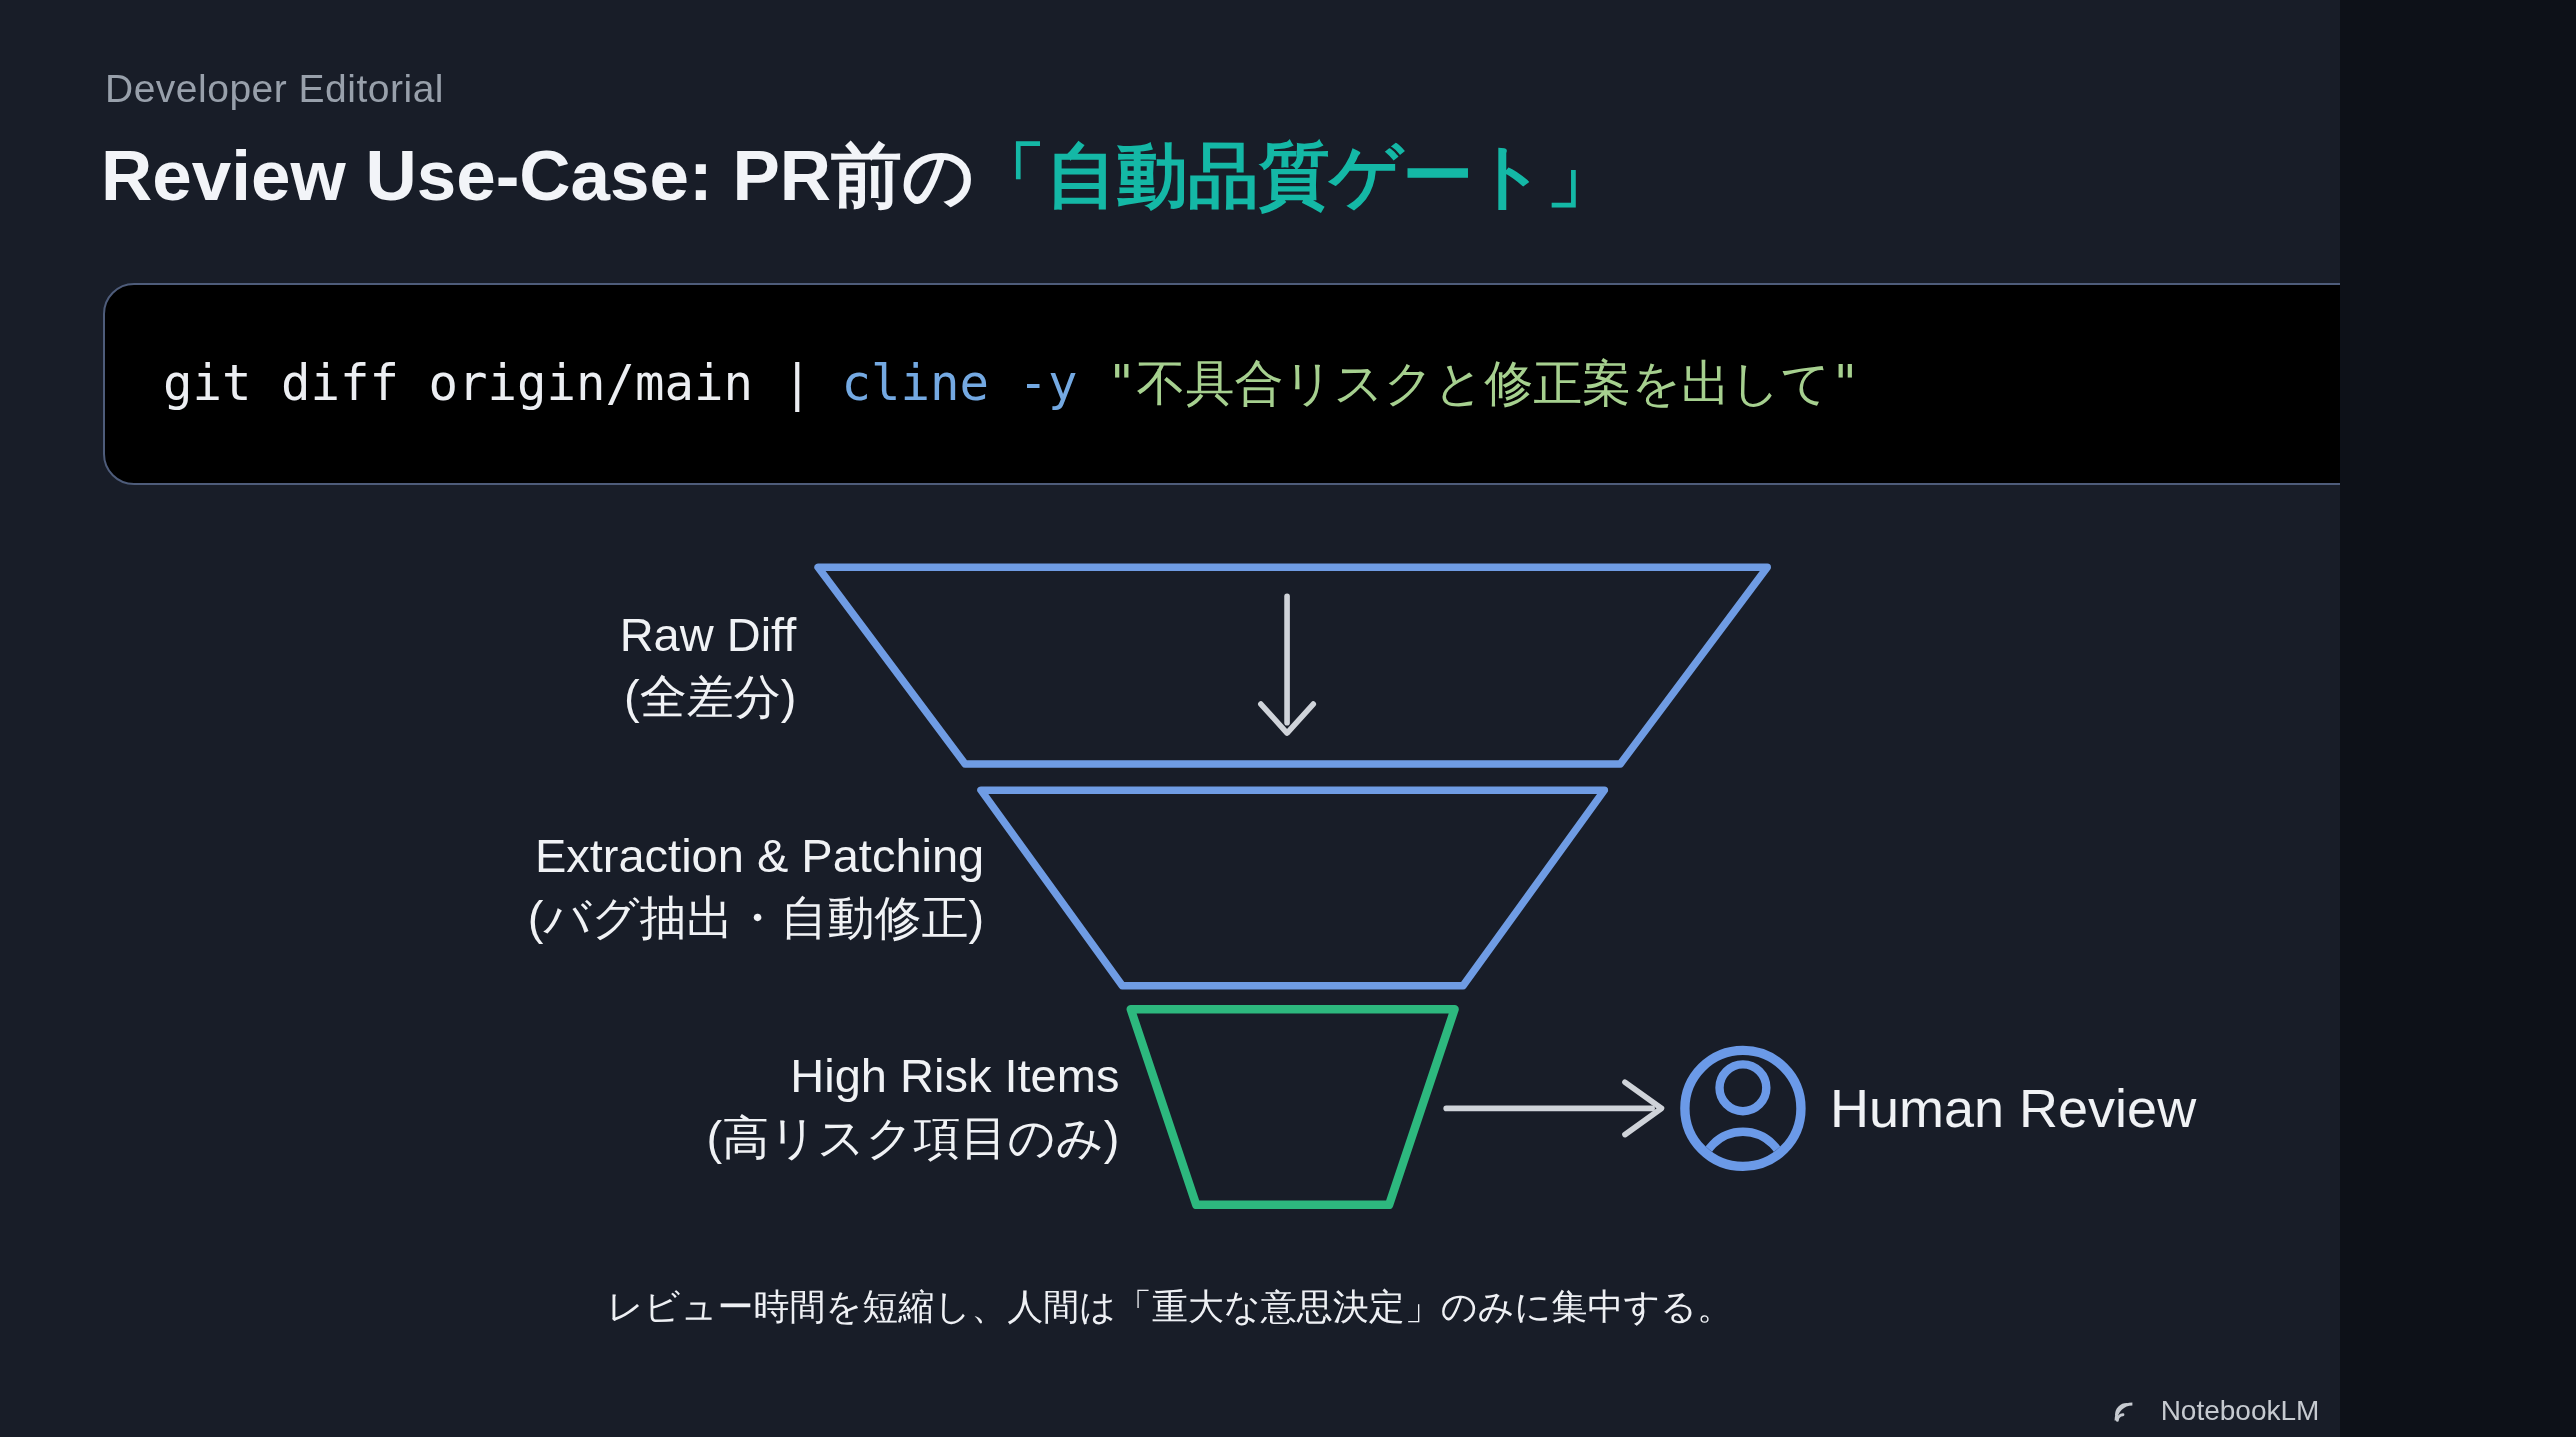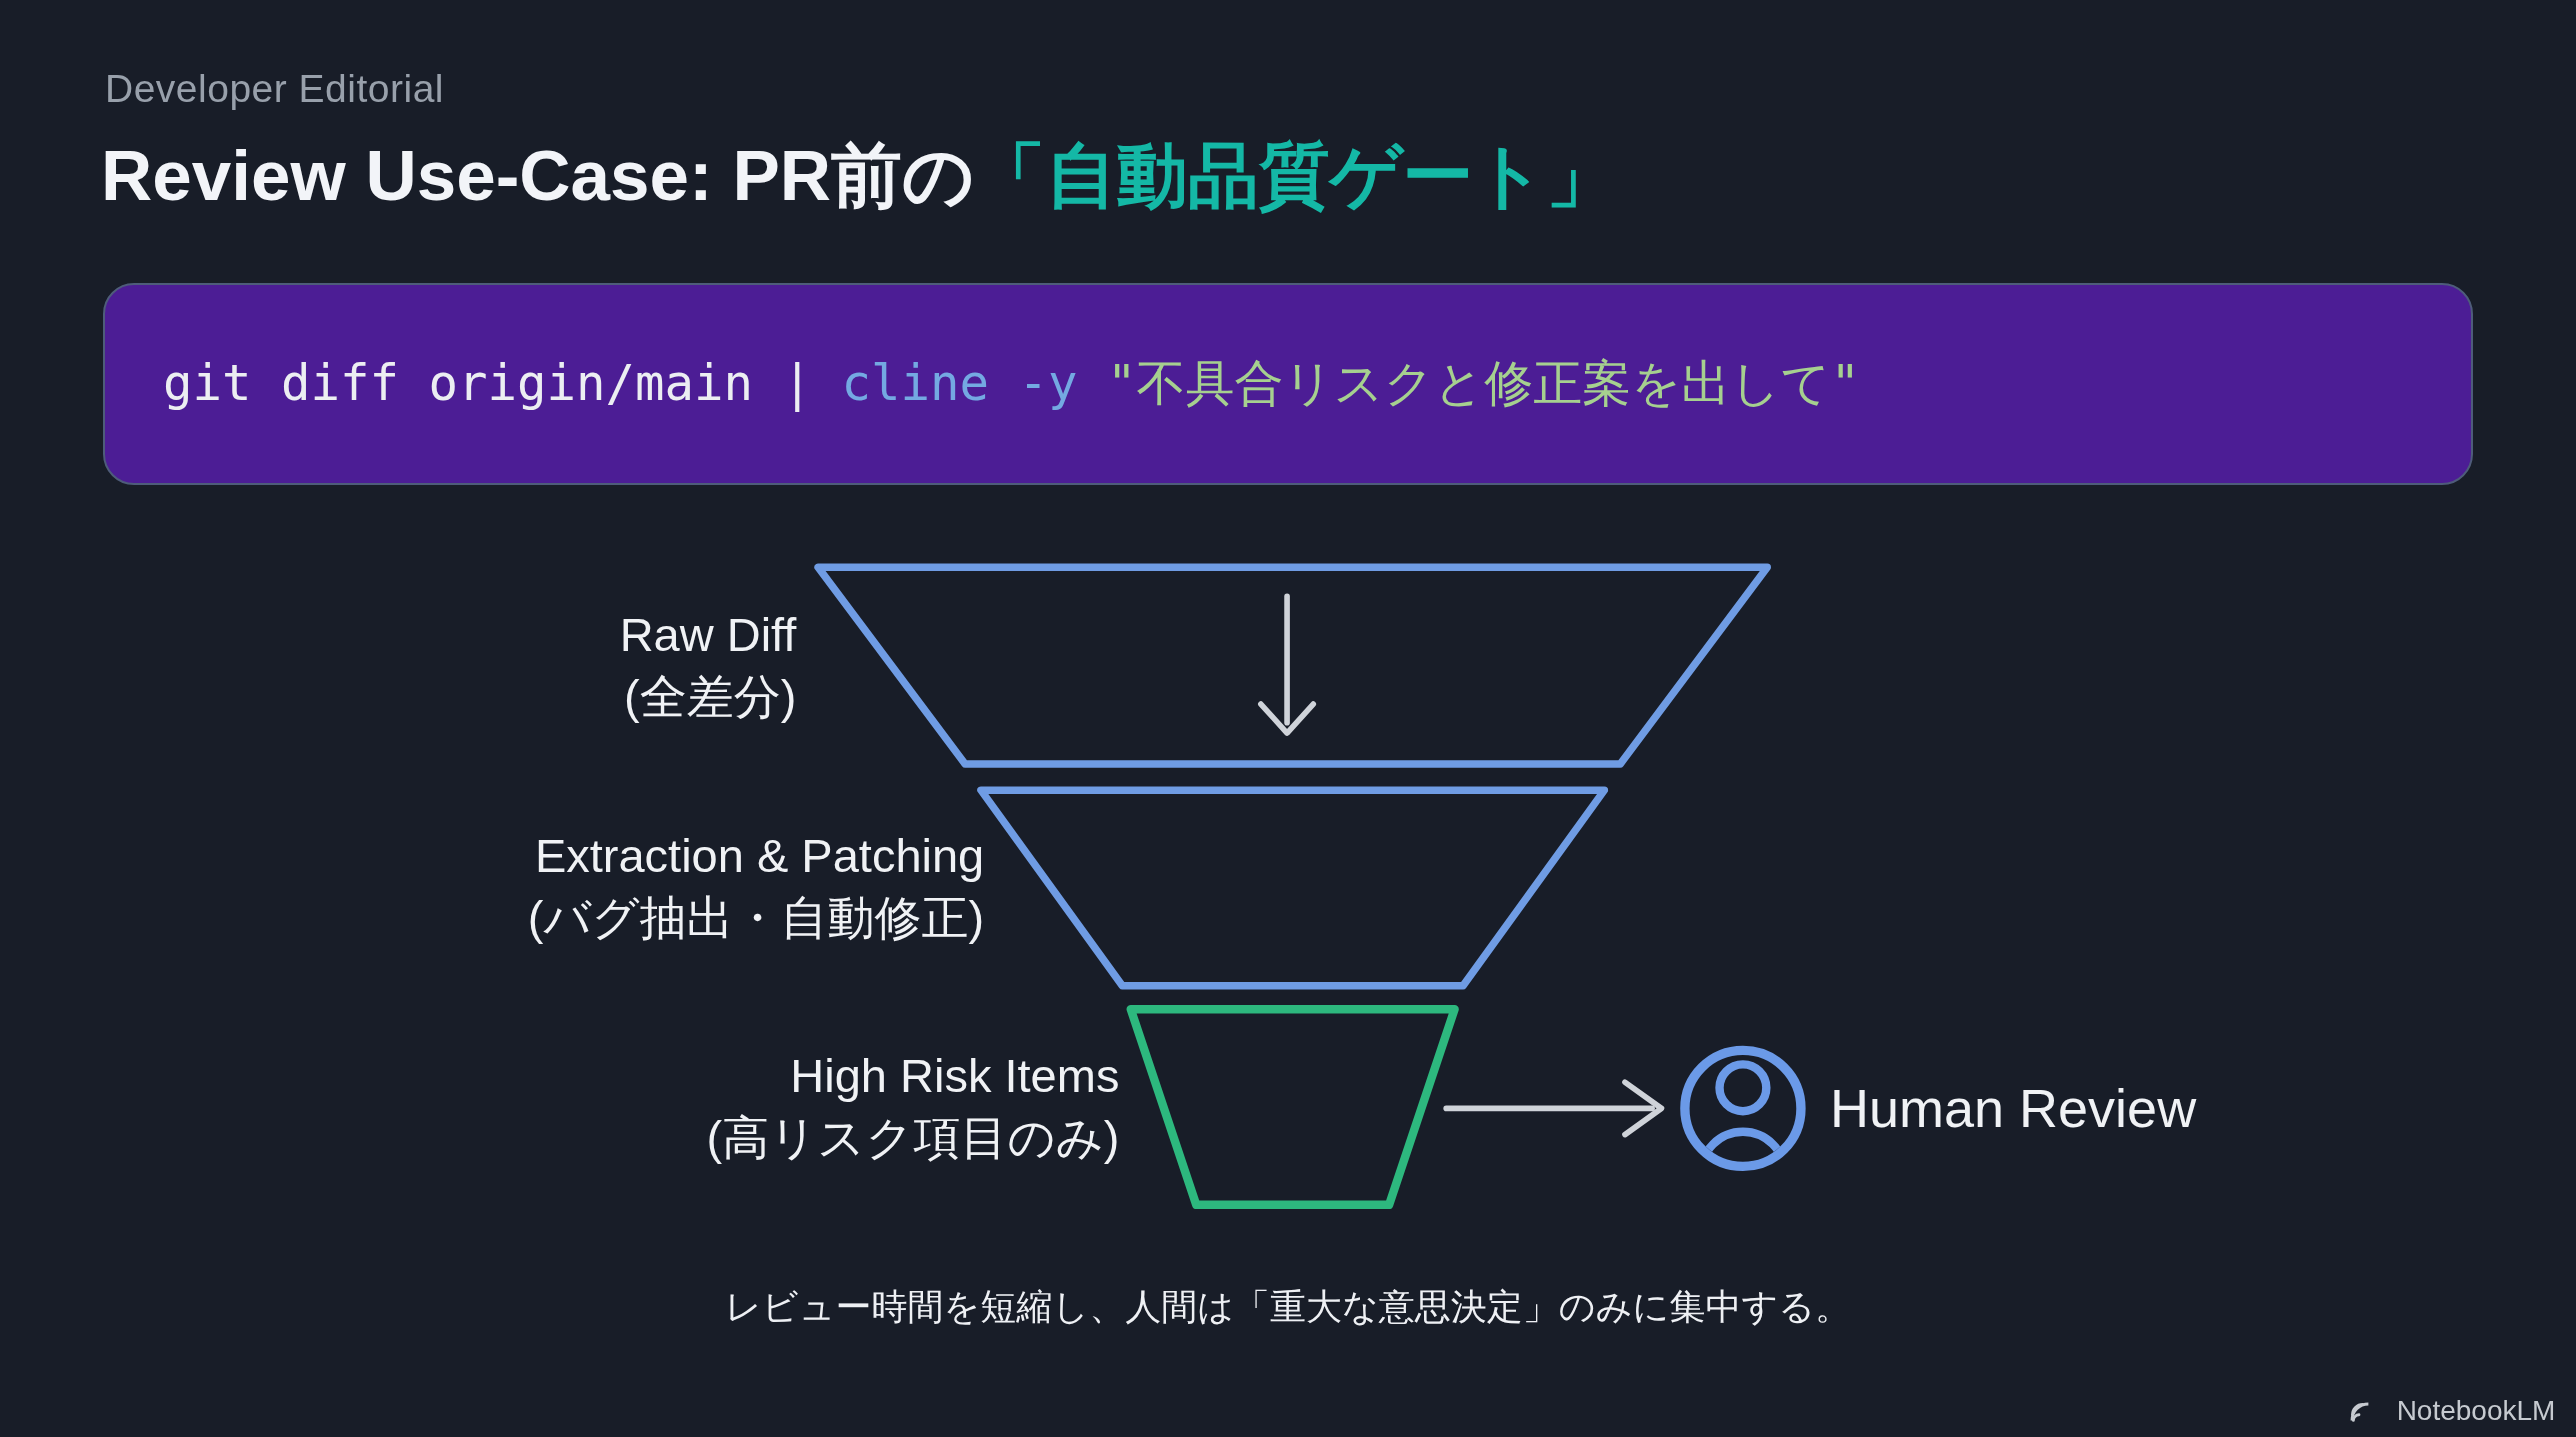--- a/index.html
+++ b/index.html
@@ -1,19 +1,19 @@
 <!DOCTYPE html>
 <html style="font-size:15px"><head>
 <meta charset="utf-8">
 <style>
   * { box-sizing: border-box; }
   html, body { margin: 0; padding: 0; background: #0d1118; }
   .slide {
     position: relative;
-    width: 2576px;
+    width: 2340px;
     height: 1438px;
     background: #181d28;
     overflow: hidden;
     font-family: "Liberation Sans", "DejaVu Sans", sans-serif;
   }
   .eyebrow {
     position: absolute;
     left: 105px;
     top: 67px;
     font-size: 39px;
@@ -31,21 +31,21 @@
     letter-spacing: 0px;
     white-space: nowrap;
   }
   .title .accent { color: #14b8a6; }
   .code-box {
     position: absolute;
     left: 103px;
     top: 283px;
     width: 2370px;
     height: 202px;
-    background: #4c1d95;
+    background: #000000;
     border: 2.8px solid #4e5c7a;
     border-radius: 31px;
     display: flex;
     align-items: center;
     padding-left: 58px;
   }
   .code-box code {
     font-family: "DejaVu Sans Mono", "Liberation Mono", monospace;
     font-size: 49px;
     white-space: pre;

